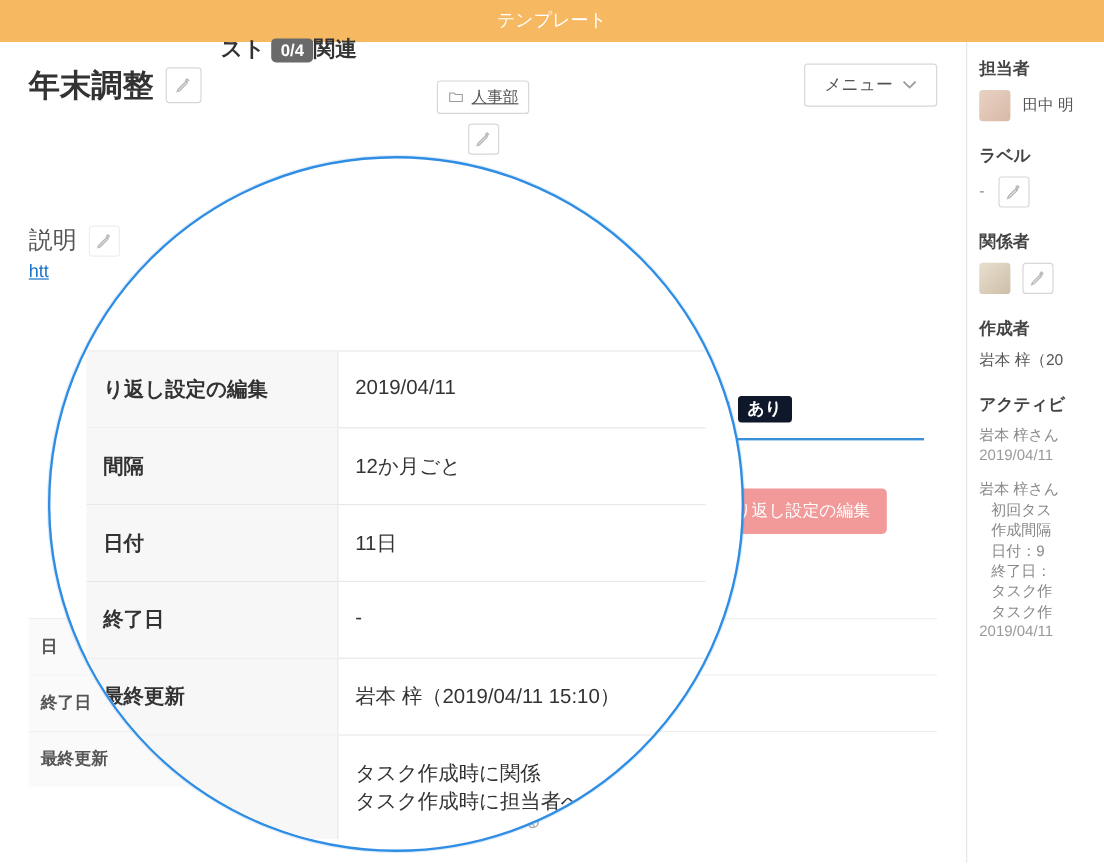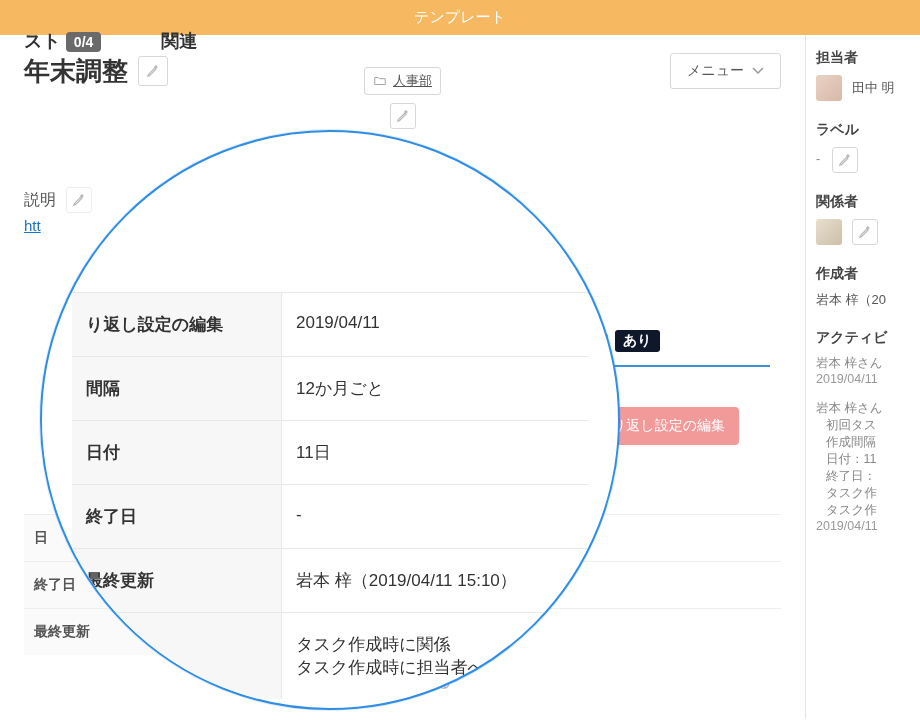--- a/index.html
+++ b/index.html
@@ -49,30 +49,30 @@
     
     .crumbs { margin-top: 14px; display:flex; align-items:center; gap:8px;flex-direction:column;}
     .crumb-box {
       border:1px solid #d8d8d8; border-radius:3px; padding:4px 8px;
       display:flex; align-items:center; gap:6px; color:#555; font-size:13px;
     }
     .folder-svg{width:14px;height:14px;stroke:#999;fill:none;stroke-width:1.5;}
     .crumb-link{ text-decoration: underline; color:#555;}
 
     
-    .tabs { margin-top: -60px; display:flex; gap:60px; align-items:center;}
+    .tabs { margin-top: -60px; margin-left:160px; display:flex; align-items:center;}
     .tab { font-size:18px; font-weight:700; color:#333; }
     .badge-count{
       background:#6a6a6a;color:#fff;border-radius:4px;padding:2px 8px;font-size:14px;
       font-weight:700;
     }
 
     
     .desc-label-row{ margin-top:58px; display:flex; align-items:center; gap:10px;}
-    .desc-label{ color:#555; font-size:16px;}
+    .desc-label{ color:#555; font-size:20px;}
     .desc-link { color:#1c72c7; text-decoration:underline; font-size:15px; margin-top:4px; display:block;}
 
     
     .bg-table { margin-top: 280px; width: 100%; }
     .bg-row { display:flex; border-top:1px solid #eee; }
     .bg-th { width:190px; padding:14px 10px; font-weight:700; color:#555; background:#fafafa;}
     .bg-td { flex:1; padding:14px 10px; color:#888;}
     .bg-note { color:#aaa; margin-top:18px; margin-left:200px; font-size:15px;}
 
     
@@ -293,21 +293,21 @@
 
       <div class="activity-item">
         <div>岩本 梓さん</div>
         <div class="ts">2019/04/11</div>
       </div>
 
       <div class="activity-item">
         <div>岩本 梓さん</div>
         <span class="indent">初回タス</span>
         <span class="indent">作成間隔</span>
-        <span class="indent">日付：11</span>
+        <span class="indent">日付：9</span>
         <span class="indent">終了日：</span>
         <span class="indent">タスク作</span>
         <span class="indent">タスク作</span>
         <div class="ts">2019/04/11</div>
       </div>
     </div>
 
   </div>
 </div>
 

